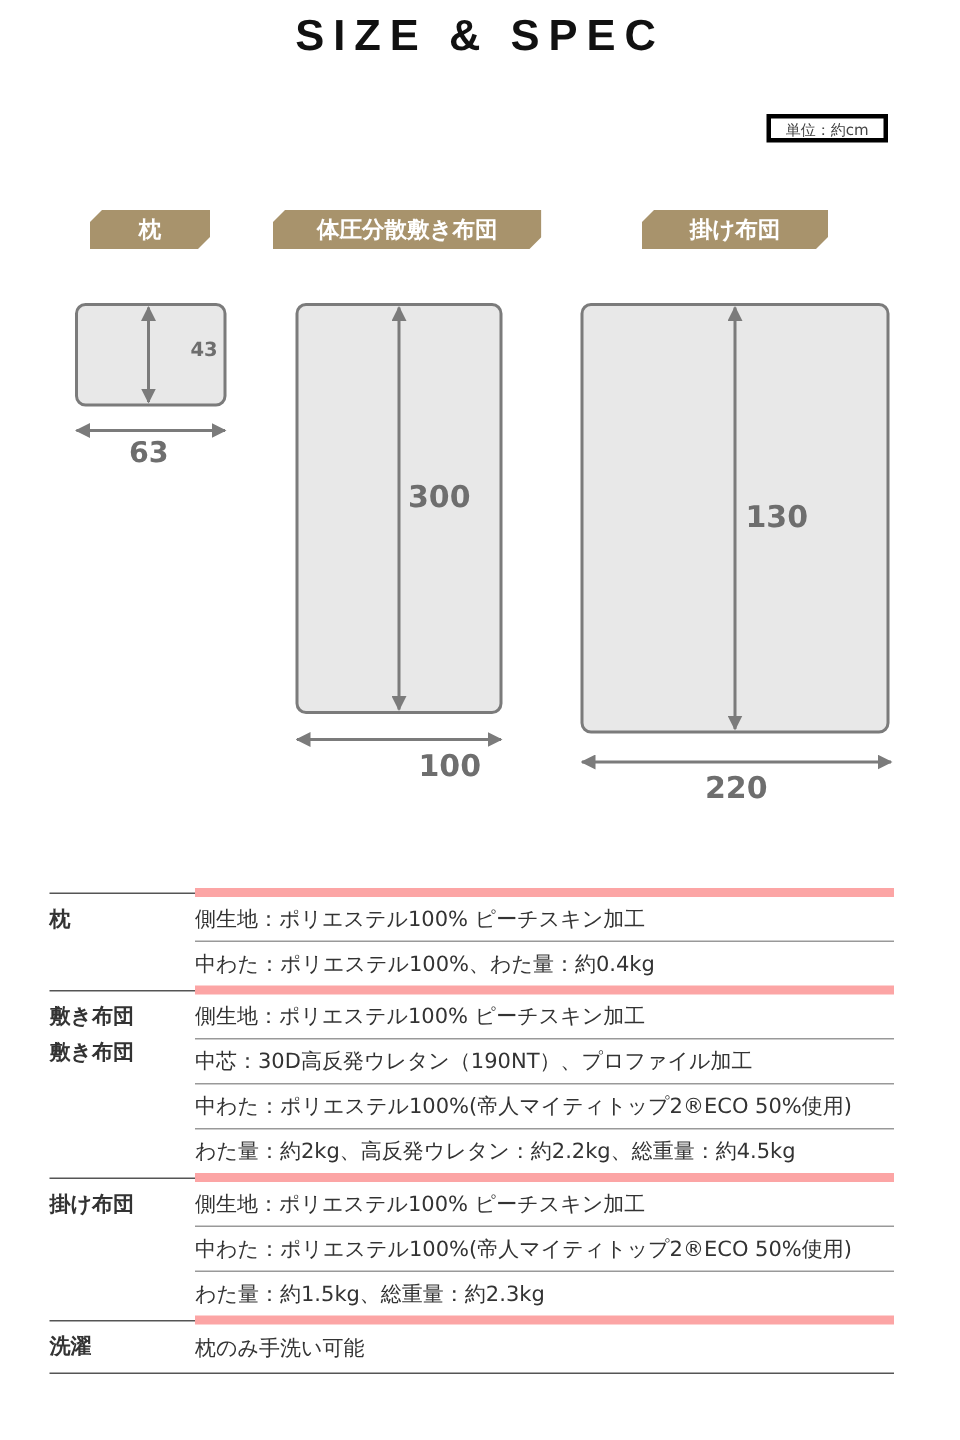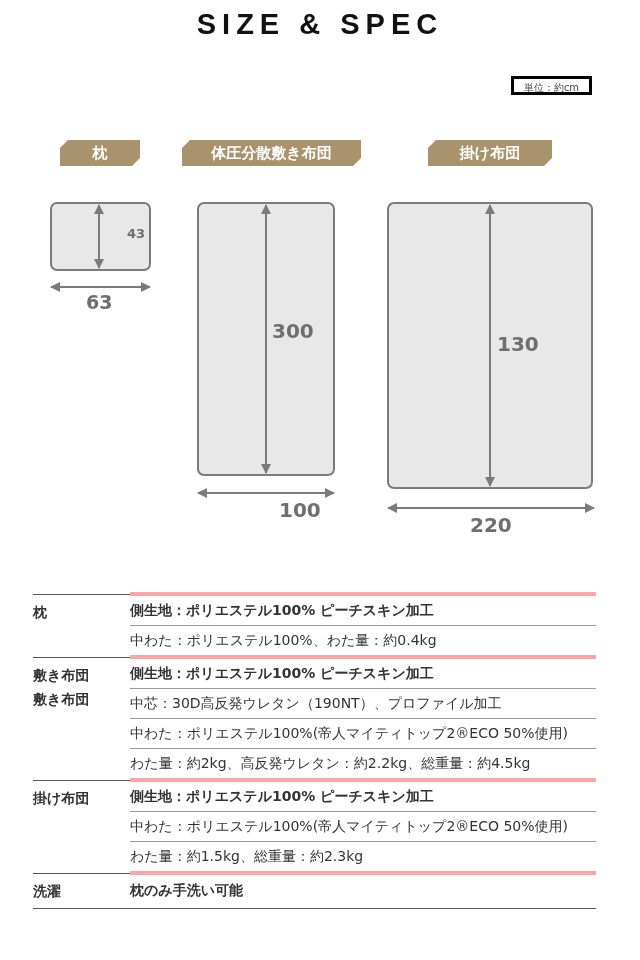--- a/index.html
+++ b/index.html
@@ -15,21 +15,21 @@
            clip-path:polygon(8px 0,100% 0,100% calc(100% - 8px),calc(100% - 8px) 100%,0 100%,0 8px); }
   .shape { position:absolute; background:#e8e8e8; border:2px solid #7b7b7b; border-radius:7px; box-sizing:border-box; }
   .dim { position:absolute; font-family:"DejaVu Sans",sans-serif; font-weight:bold; color:#6e6e6e; }
   .dim.inside { background:#e8e8e8; padding:0 2px; }
   svg.arrows { position:absolute; left:0; top:0; }
   .spec { position:absolute; left:33px; top:592px; width:563px; border-collapse:collapse; }
   .spec td { font-size:14px; color:#333; height:29px; padding:0; vertical-align:middle; }
   .spec td.cat { width:97px; font-weight:bold; vertical-align:top; padding-top:5px; line-height:24px; color:#333; }
   .spec tr.group-start td { border-top:1px solid #555; }
   .spec td.val { border-top:1px solid #999; }
-  .spec tr.group-start td.val { border-top:4px solid #fca5a5;font-weight:bold; }
+  .spec tr.group-start td.val { border-top:6px solid #fca5a5; }
   .spec tr.last td { border-bottom:1px solid #555; }
 </style>
 </head>
 <body>
 
 <div class="title">SIZE &amp; SPEC</div>
 <div class="unit">単位：約cm</div>
 
 <div class="badge" style="left:60px;width:80px;">枕</div>
 <div class="badge" style="left:182px;width:179px;">体圧分散敷き布団</div>

